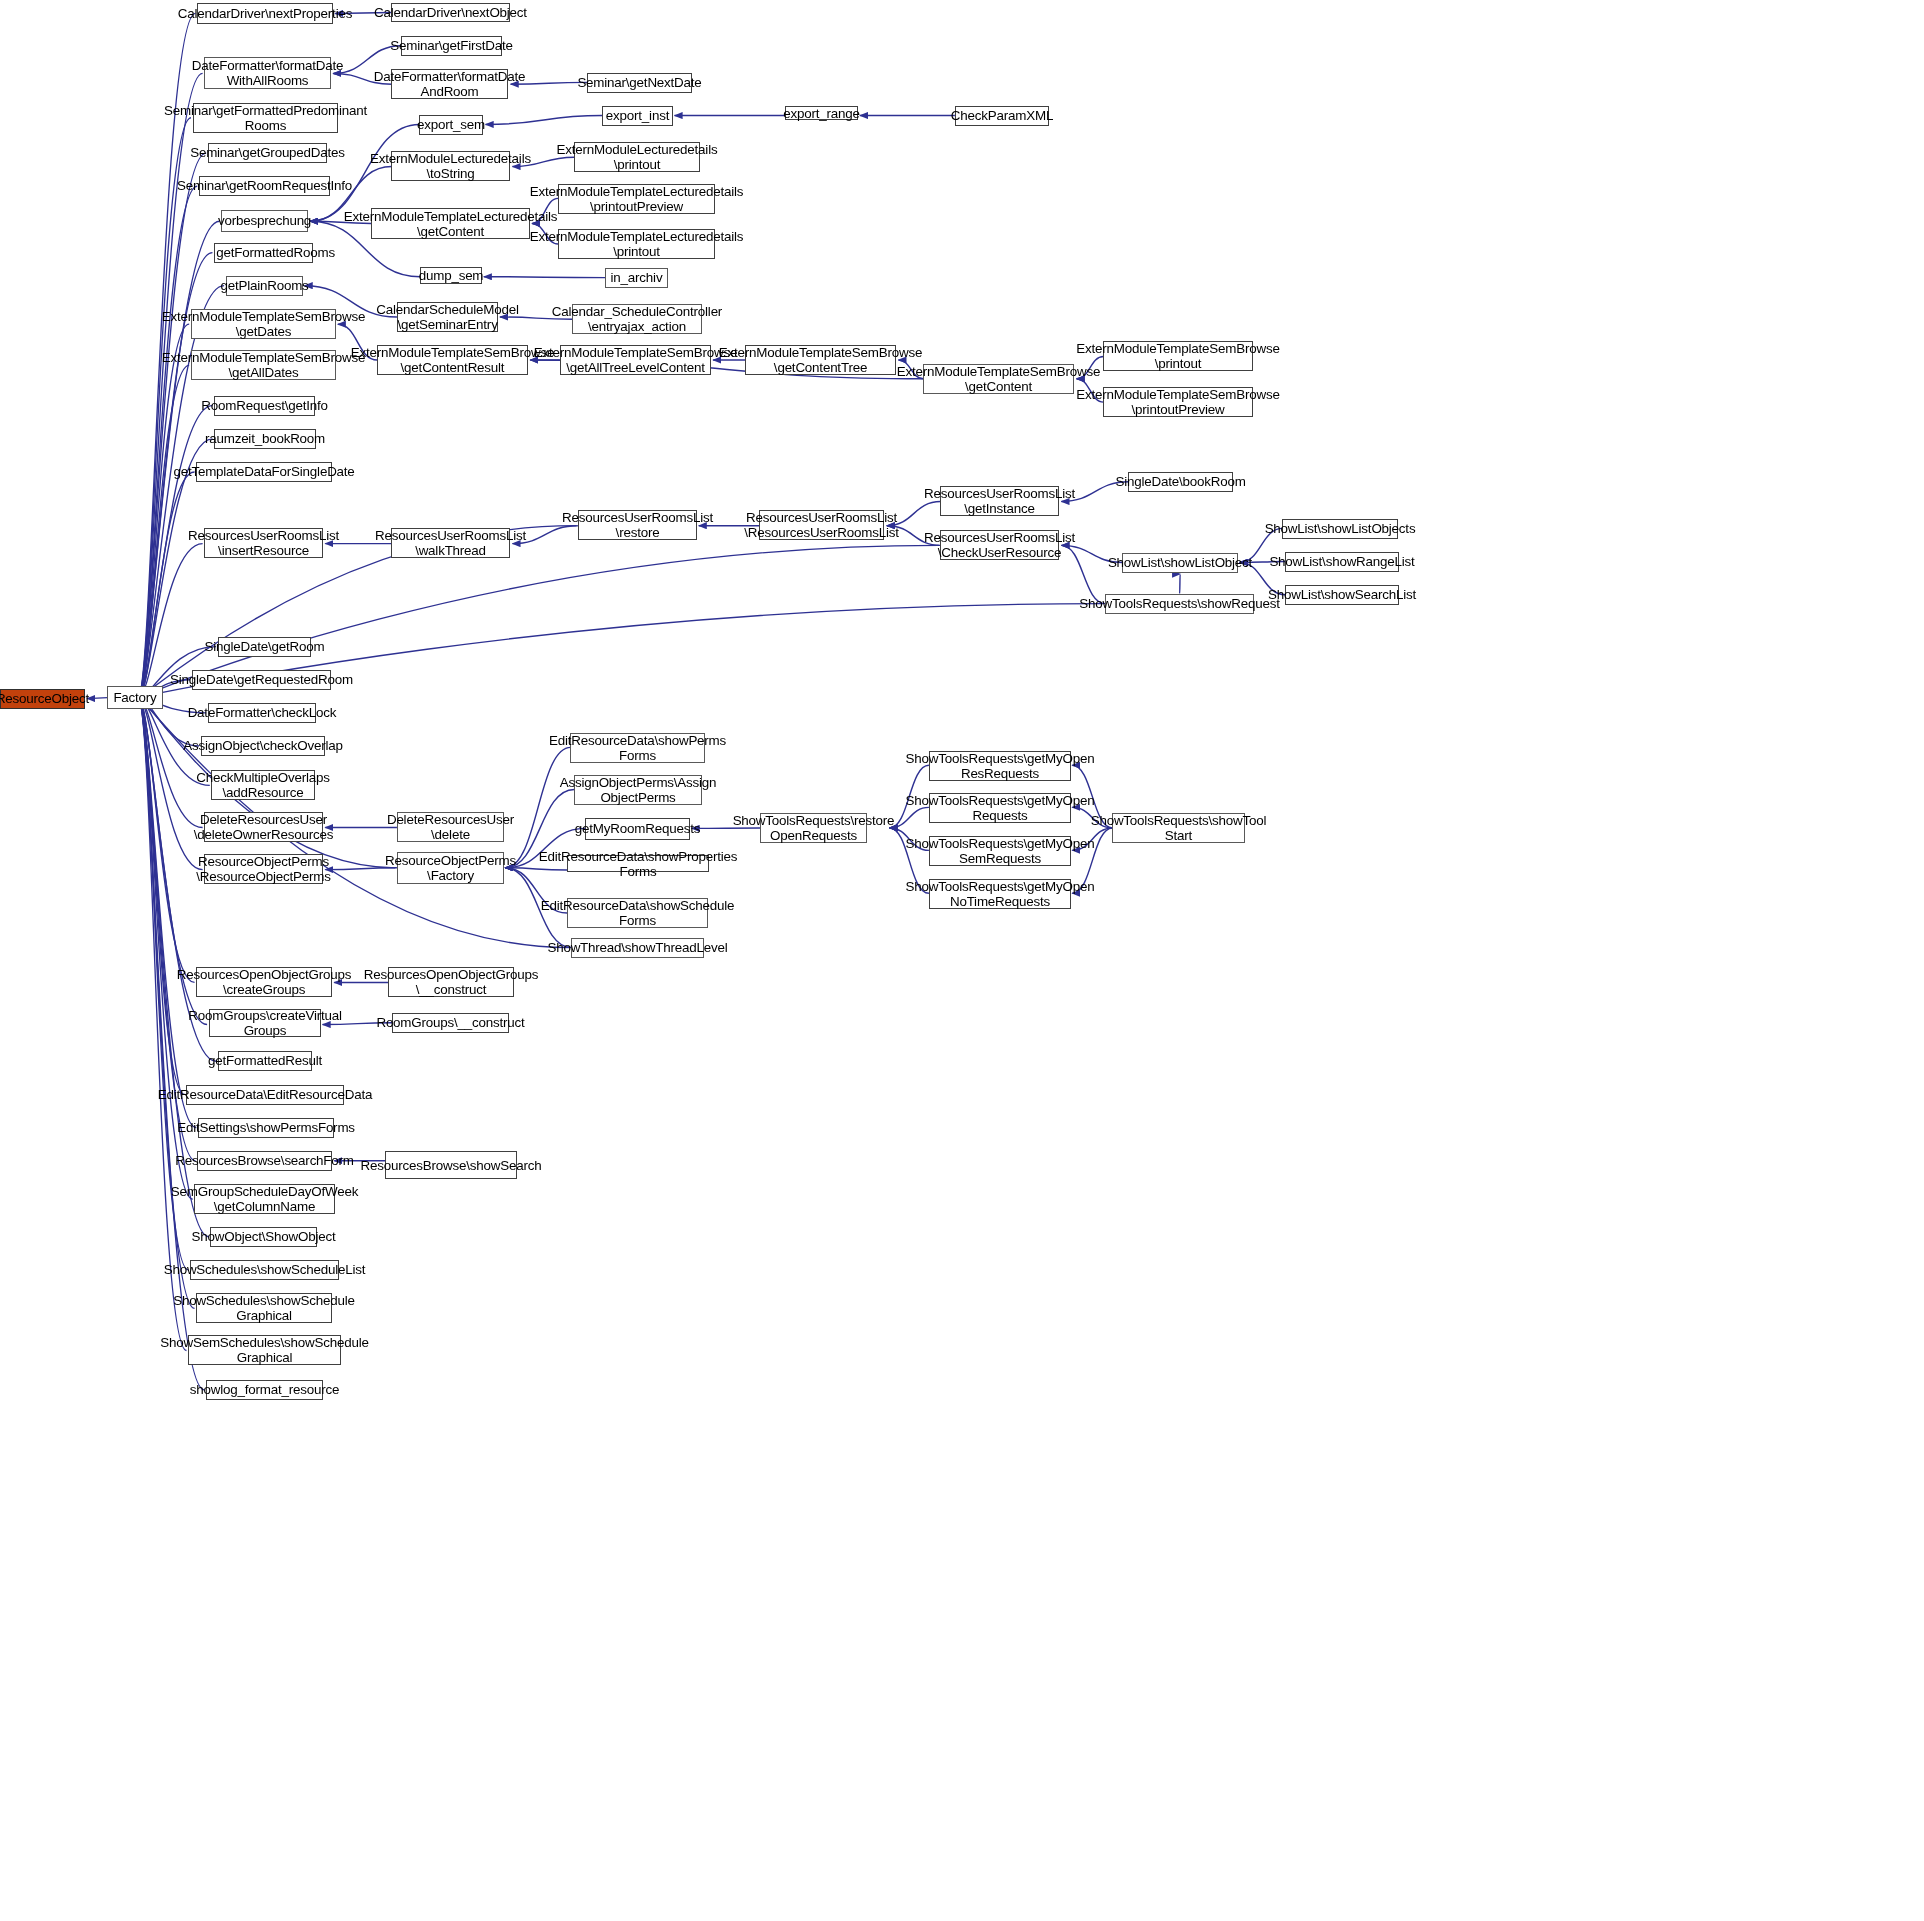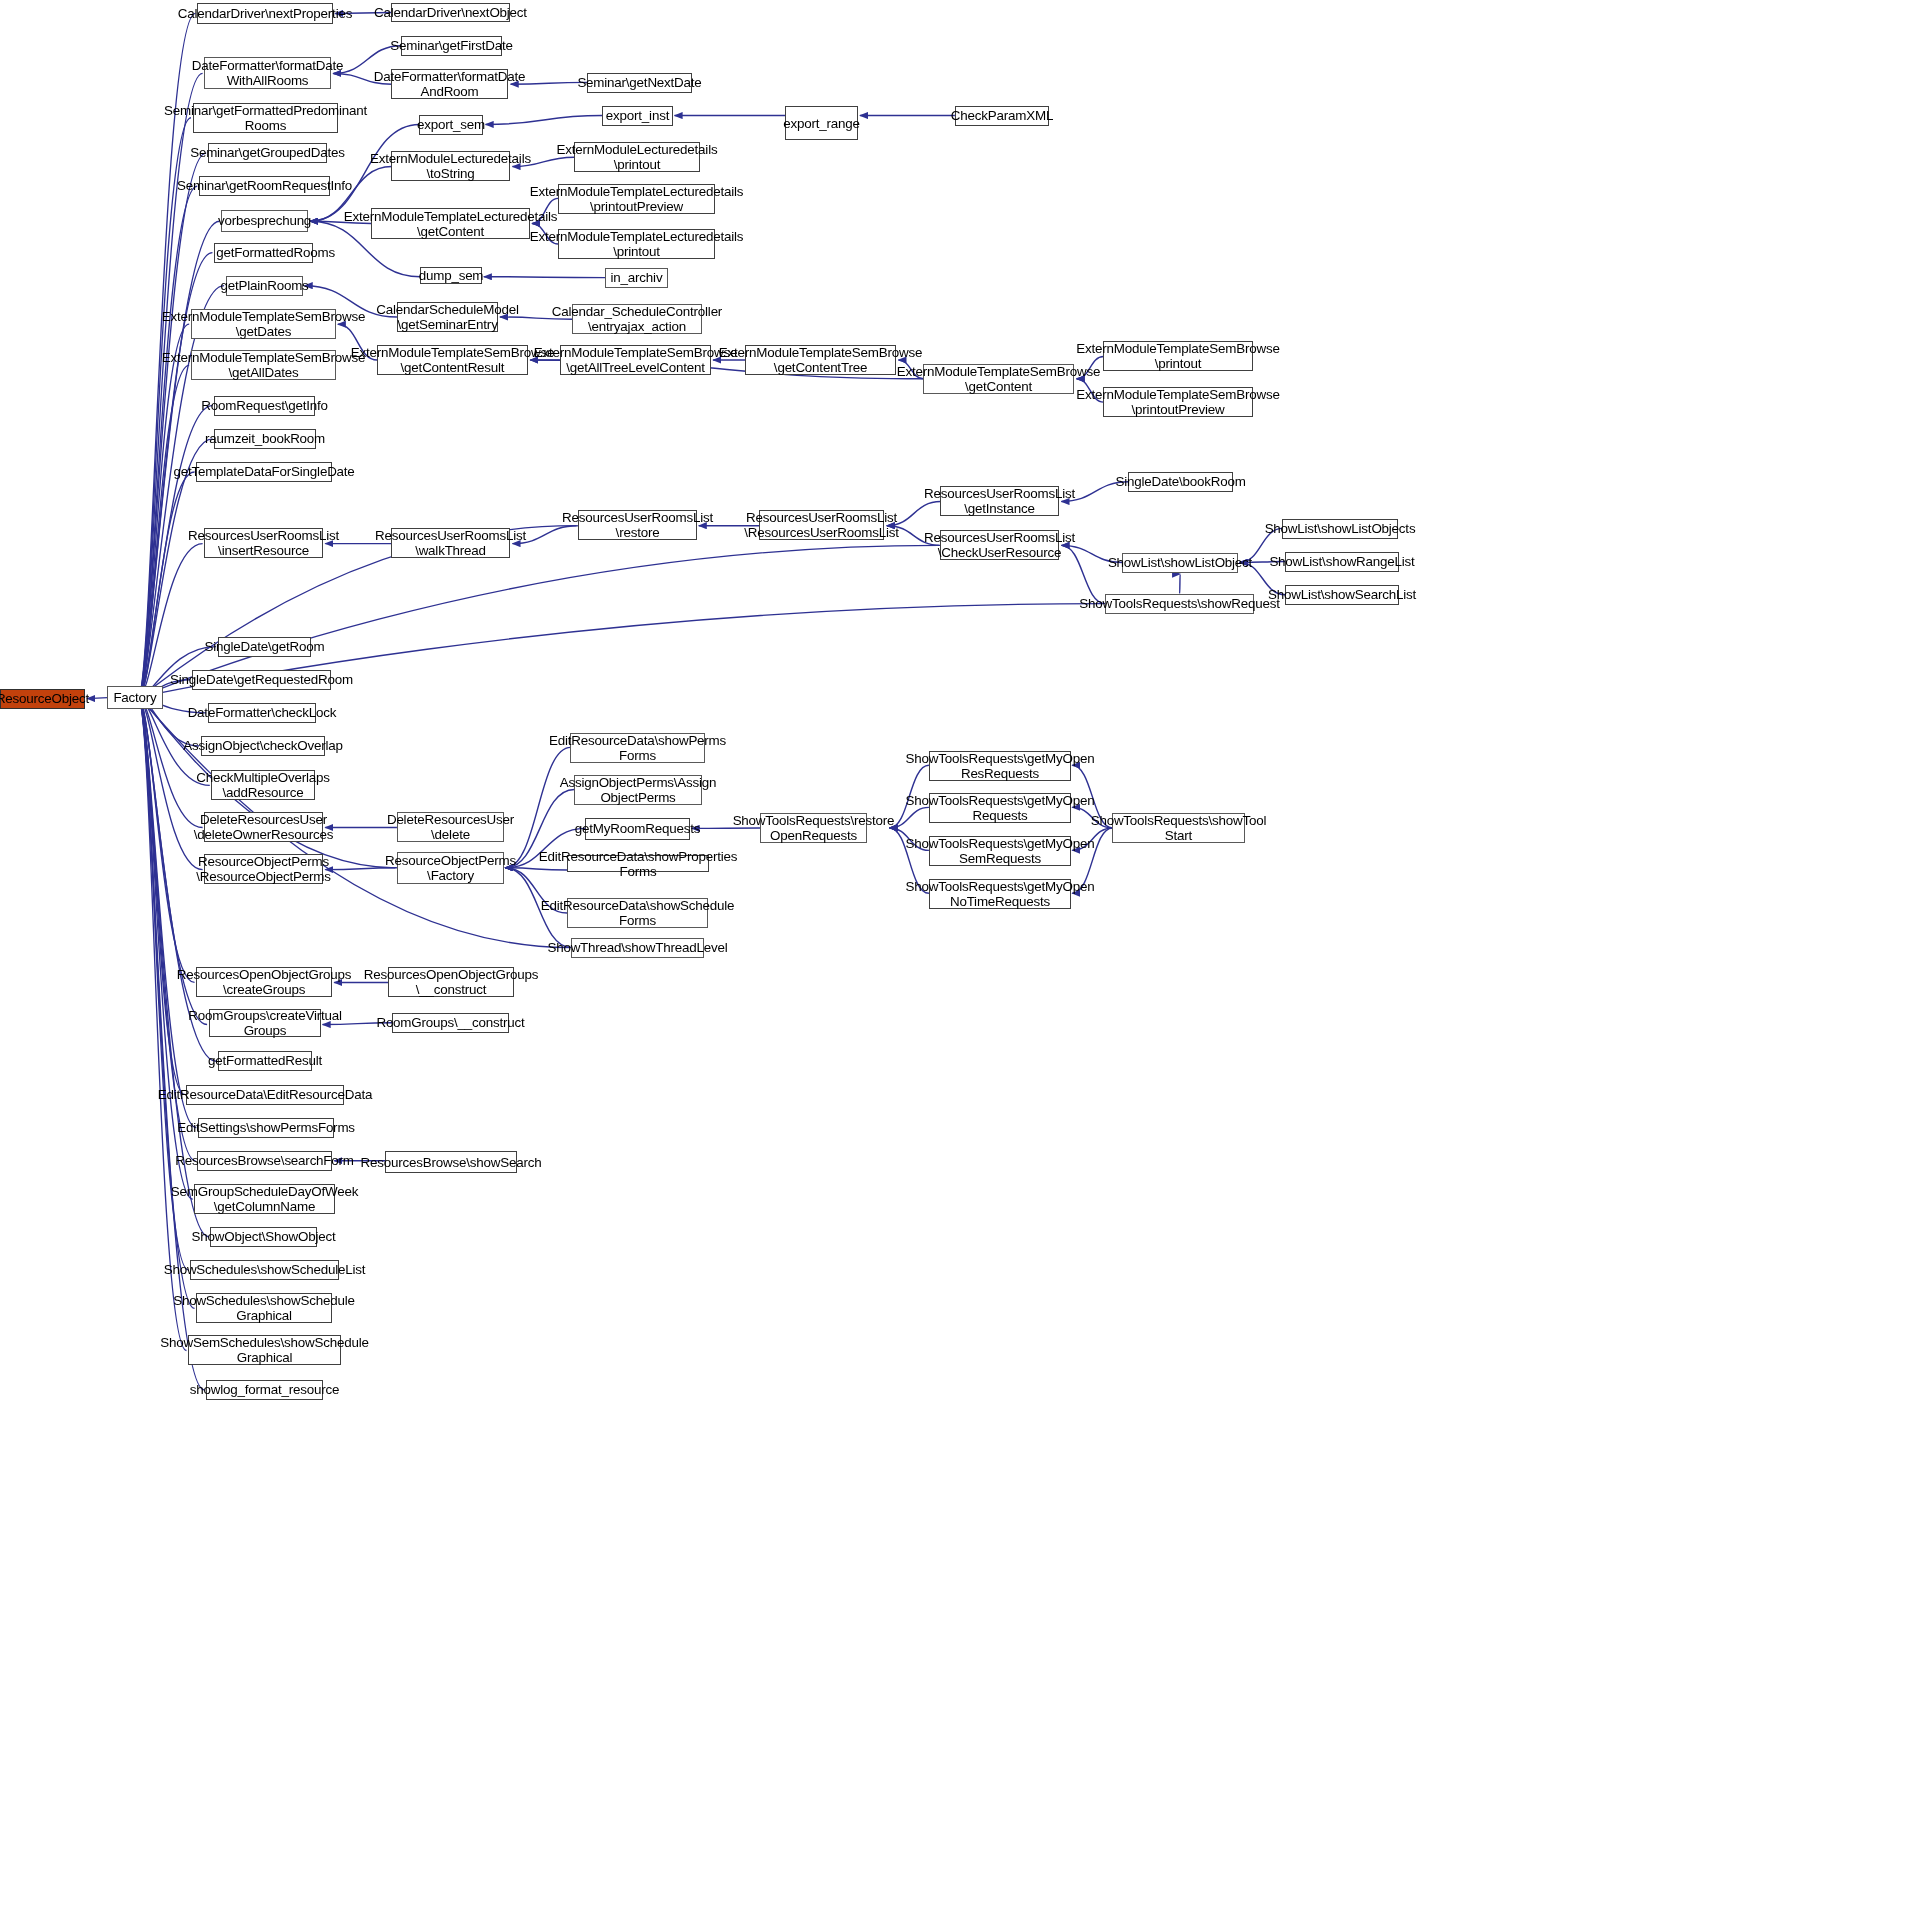--- a/index.html
+++ b/index.html
@@ -153,21 +153,21 @@
       <div class="node thick" style="left: 204px; top: 57px; width: 127px; height: 32px;">DateFormatter\formatDate
 WithAllRooms</div>
       <div class="node" style="left: 401px; top: 36px; width: 101px; height: 19.7px;">Seminar\getFirstDate</div>
       <div class="node" style="left: 391px; top: 69px; width: 117px; height: 30px;">DateFormatter\formatDate
 AndRoom</div>
       <div class="node" style="left: 587px; top: 73px; width: 105px; height: 19.7px;">Seminar\getNextDate</div>
       <div class="node" style="left: 193px; top: 103px; width: 145px; height: 29.6px;">Seminar\getFormattedPredominant
 Rooms</div>
       <div class="node" style="left: 419px; top: 115px; width: 64px; height: 19.7px;">export_sem</div>
       <div class="node" style="left: 602px; top: 106px; width: 71px; height: 19.7px;">export_inst</div>
-      <div class="node" style="left: 785px; top: 106px; width: 73px; height: 34px;">export_range</div>
+      <div class="node" style="left: 785px; top: 106px; width: 73px; height: 14px;">export_range</div>
       <div class="node" style="left: 955px; top: 106px; width: 94px; height: 19.7px;">CheckParamXML</div>
       <div class="node" style="left: 208px; top: 143px; width: 119px; height: 19.7px;">Seminar\getGroupedDates</div>
       <div class="node" style="left: 199px; top: 176px; width: 131px; height: 19.7px;">Seminar\getRoomRequestInfo</div>
       <div class="node" style="left: 391px; top: 151px; width: 119px; height: 30px;">ExternModuleLecturedetails
 \toString</div>
       <div class="node" style="left: 574px; top: 142px; width: 126px; height: 29.6px;">ExternModuleLecturedetails
 \printout</div>
       <div class="node thick" style="left: 221px; top: 210px; width: 87px; height: 21.5px;">vorbesprechung</div>
       <div class="node" style="left: 371px; top: 208px; width: 159px; height: 31px;">ExternModuleTemplateLecturedetails
 \getContent</div>
@@ -260,21 +260,21 @@
 \createGroups</div>
       <div class="node" style="left: 388px; top: 967px; width: 126px; height: 30px;">ResourcesOpenObjectGroups
 \__construct</div>
       <div class="node" style="left: 209px; top: 1009px; width: 112px; height: 28px;">RoomGroups\createVirtual
 Groups</div>
       <div class="node" style="left: 392px; top: 1013px; width: 117px; height: 19.7px;">RoomGroups\__construct</div>
       <div class="node" style="left: 218px; top: 1051px; width: 94px; height: 19.7px;">getFormattedResult</div>
       <div class="node" style="left: 186px; top: 1085px; width: 158px; height: 19.7px;">EditResourceData\EditResourceData</div>
       <div class="node" style="left: 198px; top: 1118px; width: 136px; height: 19.7px;">EditSettings\showPermsForms</div>
       <div class="node" style="left: 197px; top: 1151px; width: 135px; height: 19.7px;">ResourcesBrowse\searchForm</div>
-      <div class="node" style="left: 385px; top: 1151px; width: 132px; height: 22px;">ResourcesBrowse\showSearch</div>
+      <div class="node" style="left: 385px; top: 1151px; width: 132px; height: 28px;">ResourcesBrowse\showSearch</div>
       <div class="node" style="left: 194px; top: 1184px; width: 141px; height: 30px;">SemGroupScheduleDayOfWeek
 \getColumnName</div>
       <div class="node" style="left: 210px; top: 1227px; width: 107px; height: 19.7px;">ShowObject\ShowObject</div>
       <div class="node" style="left: 190px; top: 1260px; width: 149px; height: 19.7px;">ShowSchedules\showScheduleList</div>
       <div class="node" style="left: 196px; top: 1293px; width: 136px; height: 30px;">ShowSchedules\showSchedule
 Graphical</div>
       <div class="node" style="left: 188px; top: 1335px; width: 153px; height: 30px;">ShowSemSchedules\showSchedule
 Graphical</div>
       <div class="node" style="left: 206px; top: 1380px; width: 117px; height: 19.7px;">showlog_format_resource</div>
     </div>

